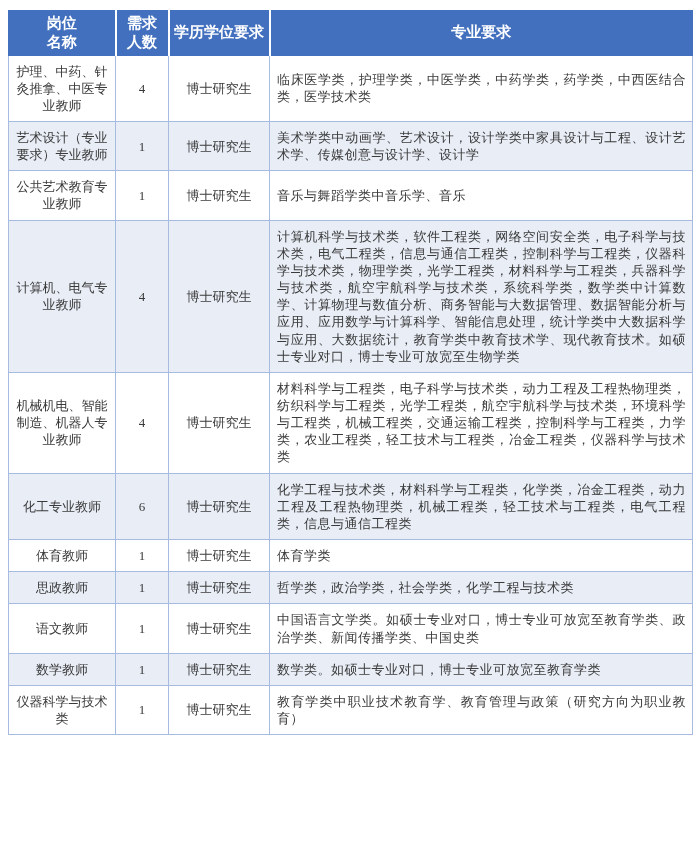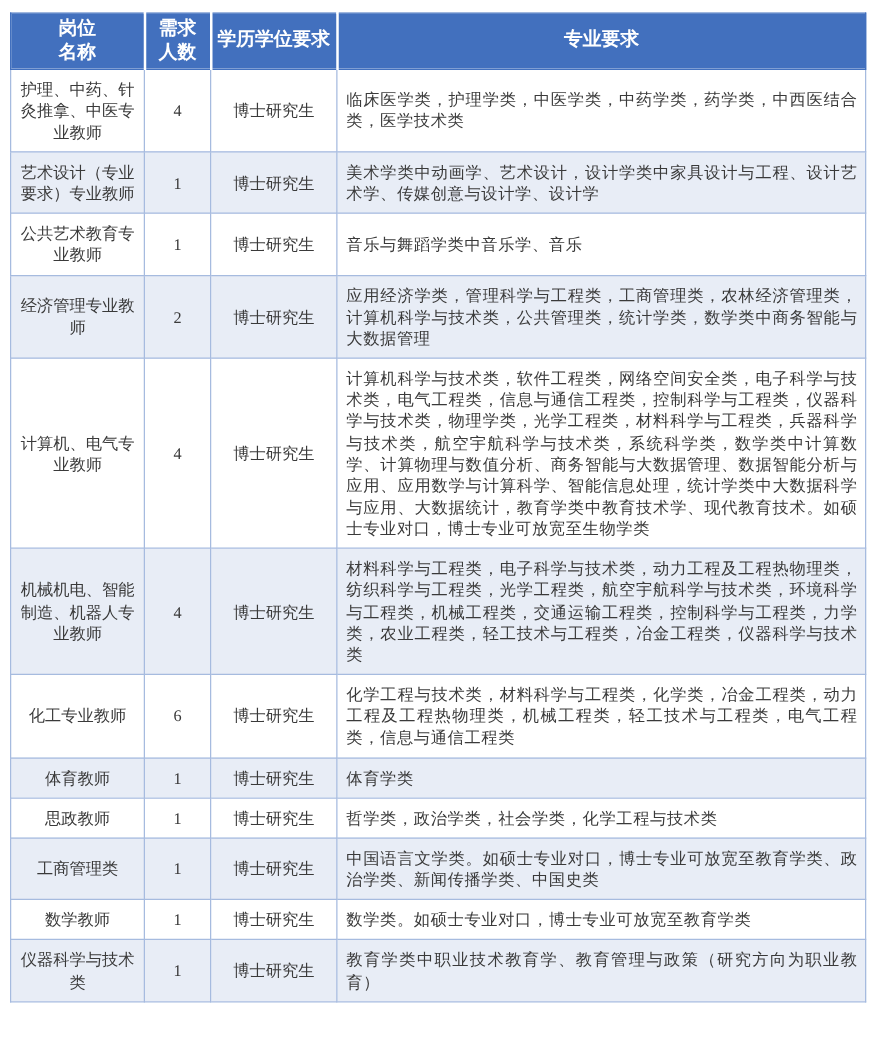--- a/index.html
+++ b/index.html
@@ -92,26 +92,20 @@
         <td class="cell-center">博士研究生</td>
         <td class="cell-majors">美术学类中动画学、艺术设计，设计学类中家具设计与工程、设计艺术学、传媒创意与设计学、设计学</td>
       </tr>
       <tr>
         <td class="cell-center">公共艺术教育专业教师</td>
         <td class="cell-center">1</td>
         <td class="cell-center">博士研究生</td>
         <td class="cell-majors">音乐与舞蹈学类中音乐学、音乐</td>
       </tr>
       <tr>
-        <td class="cell-center">经济管理专业教师</td>
-        <td class="cell-center">2</td>
-        <td class="cell-center">博士研究生</td>
-        <td class="cell-majors">应用经济学类，管理科学与工程类，工商管理类，农林经济管理类，计算机科学与技术类，公共管理类，统计学类，数学类中商务智能与大数据管理</td>
-      </tr>
-      <tr>
         <td class="cell-center">计算机、电气专业教师</td>
         <td class="cell-center">4</td>
         <td class="cell-center">博士研究生</td>
         <td class="cell-majors">计算机科学与技术类，软件工程类，网络空间安全类，电子科学与技术类，电气工程类，信息与通信工程类，控制科学与工程类，仪器科学与技术类，物理学类，光学工程类，材料科学与工程类，兵器科学与技术类，航空宇航科学与技术类，系统科学类，数学类中计算数学、计算物理与数值分析、商务智能与大数据管理、数据智能分析与应用、应用数学与计算科学、智能信息处理，统计学类中大数据科学与应用、大数据统计，教育学类中教育技术学、现代教育技术。如硕士专业对口，博士专业可放宽至生物学类</td>
       </tr>
       <tr>
         <td class="cell-center">机械机电、智能制造、机器人专业教师</td>
         <td class="cell-center">4</td>
         <td class="cell-center">博士研究生</td>
         <td class="cell-majors">材料科学与工程类，电子科学与技术类，动力工程及工程热物理类，纺织科学与工程类，光学工程类，航空宇航科学与技术类，环境科学与工程类，机械工程类，交通运输工程类，控制科学与工程类，力学类，农业工程类，轻工技术与工程类，冶金工程类，仪器科学与技术类</td>
@@ -128,21 +122,21 @@
         <td class="cell-center">博士研究生</td>
         <td class="cell-majors">体育学类</td>
       </tr>
       <tr>
         <td class="cell-center">思政教师</td>
         <td class="cell-center">1</td>
         <td class="cell-center">博士研究生</td>
         <td class="cell-majors">哲学类，政治学类，社会学类，化学工程与技术类</td>
       </tr>
       <tr>
-        <td class="cell-center">工商管理类</td>
+        <td class="cell-center">语文教师</td>
         <td class="cell-center">1</td>
         <td class="cell-center">博士研究生</td>
         <td class="cell-majors">中国语言文学类。如硕士专业对口，博士专业可放宽至教育学类、政治学类、新闻传播学类、中国史类</td>
       </tr>
       <tr>
         <td class="cell-center">数学教师</td>
         <td class="cell-center">1</td>
         <td class="cell-center">博士研究生</td>
         <td class="cell-majors">数学类。如硕士专业对口，博士专业可放宽至教育学类</td>
       </tr>

